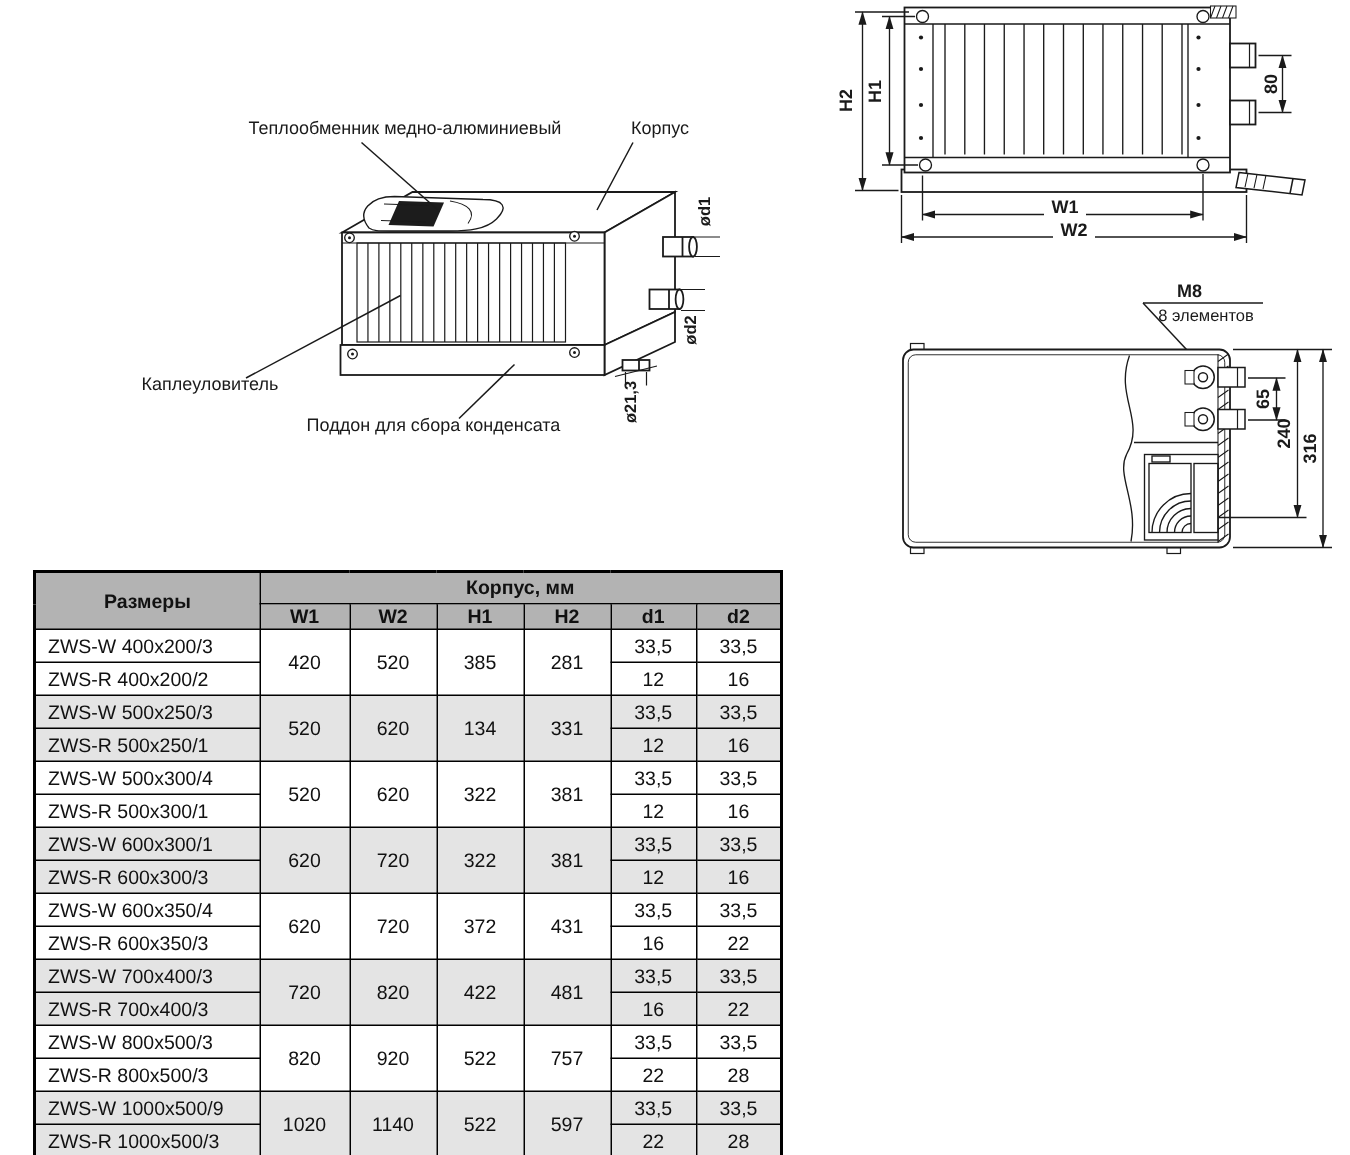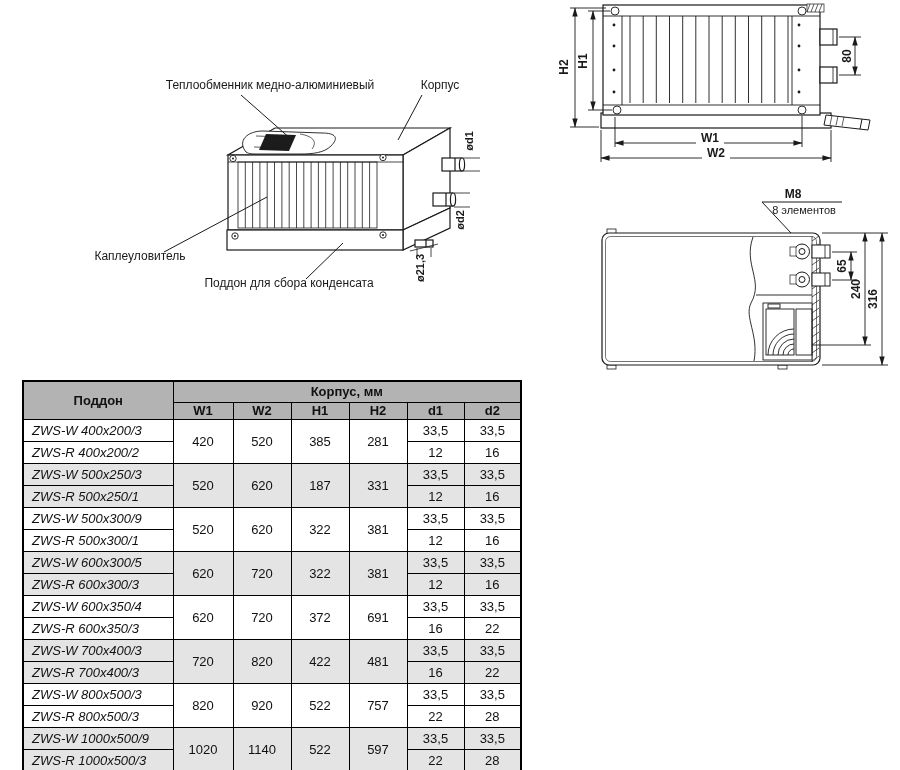--- a/index.html
+++ b/index.html
@@ -20,21 +20,21 @@
     border-collapse:collapse; table-layout:fixed;
     border:2px solid #000; font-size:13px; color:#111;
   }
   .sizes th, .sizes td {
     border:1px solid #000; text-align:center; padding:0;
     height:21px; line-height:1.05; white-space:nowrap; overflow:hidden;
   }
   .sizes thead th { background:#b3b3b3; font-weight:bold; }
   .sizes tr.hrow1 th { height:20px; }
   .sizes tr.hrow2 th { height:16px; }
-  .sizes td.model { text-align:left; padding-left:8px;font-style:italic; }
+  .sizes td.model { text-align:left; padding-left:8px; }
   .sizes tr.shaded td { background:#e4e4e4; }
 </style>
 </head>
 <body>
 
 <div class="canvas">
 
   <svg style="left:60px; top:70px;" width="440" height="230" viewBox="0 0 440 230">
     <g stroke="#1a1a1a" fill="none" stroke-width="1.2">
 
@@ -247,21 +247,21 @@
       <col style="width:150px">
         <col style="width:60px">
         <col style="width:58px">
       <col style="width:58px">
         <col style="width:58px">
         <col style="width:57px">
         <col style="width:57px">
     </colgroup>
     <thead>
       <tr class="hrow1">
-        <th rowspan="2">Поддон</th>
+        <th rowspan="2">Размеры</th>
         <th colspan="6">Корпус, мм</th>
       </tr>
       <tr class="hrow2">
         <th>W1</th>
         <th>W2</th>
         <th>H1</th>
         <th>H2</th>
         <th>d1</th>
         <th>d2</th>
       </tr>
@@ -278,64 +278,64 @@
         </tr>
         <tr>
           <td class="model">ZWS-R 400x200/2</td>
           <td>12</td>
           <td>16</td>
         </tr>
         <tr class="shaded">
           <td class="model">ZWS-W 500x250/3</td>
           <td rowspan="2">520</td>
           <td rowspan="2">620</td>
-          <td rowspan="2">187</td>
+          <td rowspan="2">134</td>
           <td rowspan="2">331</td>
           <td>33,5</td>
           <td>33,5</td>
         </tr>
         <tr class="shaded">
           <td class="model">ZWS-R 500x250/1</td>
           <td>12</td>
           <td>16</td>
         </tr>
         <tr>
-          <td class="model">ZWS-W 500x300/9</td>
+          <td class="model">ZWS-W 500x300/4</td>
           <td rowspan="2">520</td>
           <td rowspan="2">620</td>
           <td rowspan="2">322</td>
           <td rowspan="2">381</td>
           <td>33,5</td>
           <td>33,5</td>
         </tr>
         <tr>
           <td class="model">ZWS-R 500x300/1</td>
           <td>12</td>
           <td>16</td>
         </tr>
         <tr class="shaded">
-          <td class="model">ZWS-W 600x300/5</td>
+          <td class="model">ZWS-W 600x300/1</td>
           <td rowspan="2">620</td>
           <td rowspan="2">720</td>
           <td rowspan="2">322</td>
           <td rowspan="2">381</td>
           <td>33,5</td>
           <td>33,5</td>
         </tr>
         <tr class="shaded">
           <td class="model">ZWS-R 600x300/3</td>
           <td>12</td>
           <td>16</td>
         </tr>
         <tr>
           <td class="model">ZWS-W 600x350/4</td>
           <td rowspan="2">620</td>
           <td rowspan="2">720</td>
           <td rowspan="2">372</td>
-          <td rowspan="2">691</td>
+          <td rowspan="2">431</td>
           <td>33,5</td>
           <td>33,5</td>
         </tr>
         <tr>
           <td class="model">ZWS-R 600x350/3</td>
           <td>16</td>
           <td>22</td>
         </tr>
         <tr class="shaded">
           <td class="model">ZWS-W 700x400/3</td>

